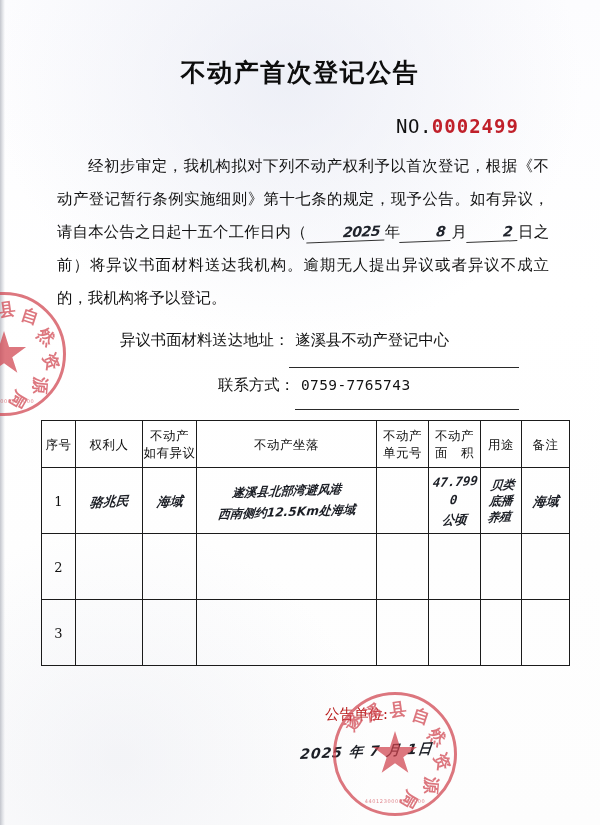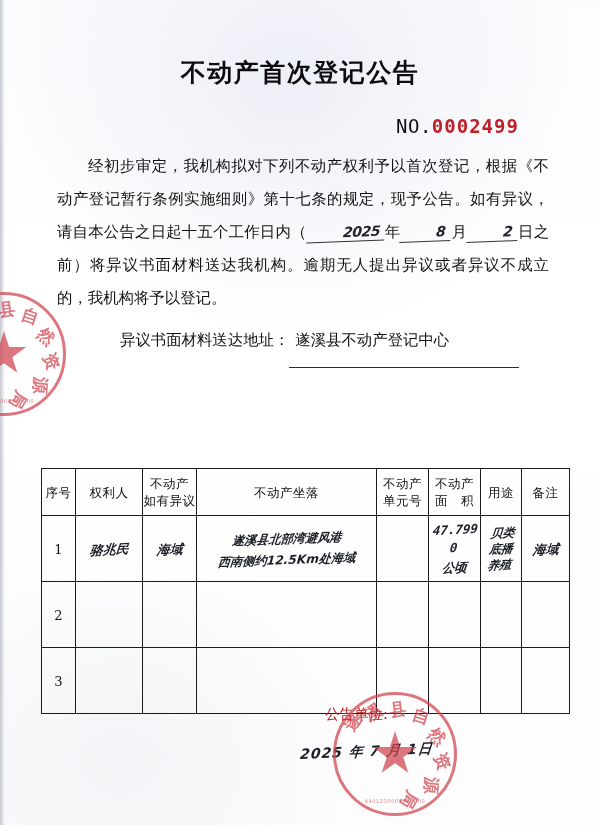--- a/index.html
+++ b/index.html
@@ -126,21 +126,20 @@
   }
 
   
   #prop-table {
     position: absolute;
     left: 41px;
     top: 420px;
     width: 518px;
     border-collapse: collapse;
     table-layout: fixed;
-    margin-top: 48px;
   }
   #prop-table td, #prop-table th {
     border: 1px solid #1b1b1b;
     padding: 0;
     vertical-align: middle;
     text-align: center;
   }
   #prop-table thead th {
     height: 46px;
     font-family: "DejaVu Serif", "Liberation Serif", serif;
@@ -285,20 +284,23 @@
   </div>
 
   <div class="body-text">
     <span>经初步审定，我机构拟对下列不动产权利予以首次登记，根据《不动产登记暂行条例实施细则》第十七条的规定，现予公告。如有异议，请自本公告之日起十五个工作日内（</span><span class="hw d-year">2025</span><span>年</span><span class="hw">8</span><span>月</span><span class="hw">2</span><span>日之前）</span><span>将异议书面材料送达我机构。逾期无人提出异议或者异议不成立的，我机构将予以登记。</span>
   </div>
 
   <div class="field-line" id="addr-line">
     <span>异议书面材料送达地址：</span><span class="field-val">遂溪县不动产登记中心</span>
   </div>
 
+  <div class="field-line" id="tel-line">
+    <span>联系方式：</span><span class="field-val">0759-7765743</span>
+  </div>
 
   <table id="prop-table">
     <colgroup>
       <col style="width:34px">
       <col style="width:67px">
       <col style="width:54px">
       <col style="width:180px">
       <col style="width:52px">
       <col style="width:52px">
       <col style="width:41px">

